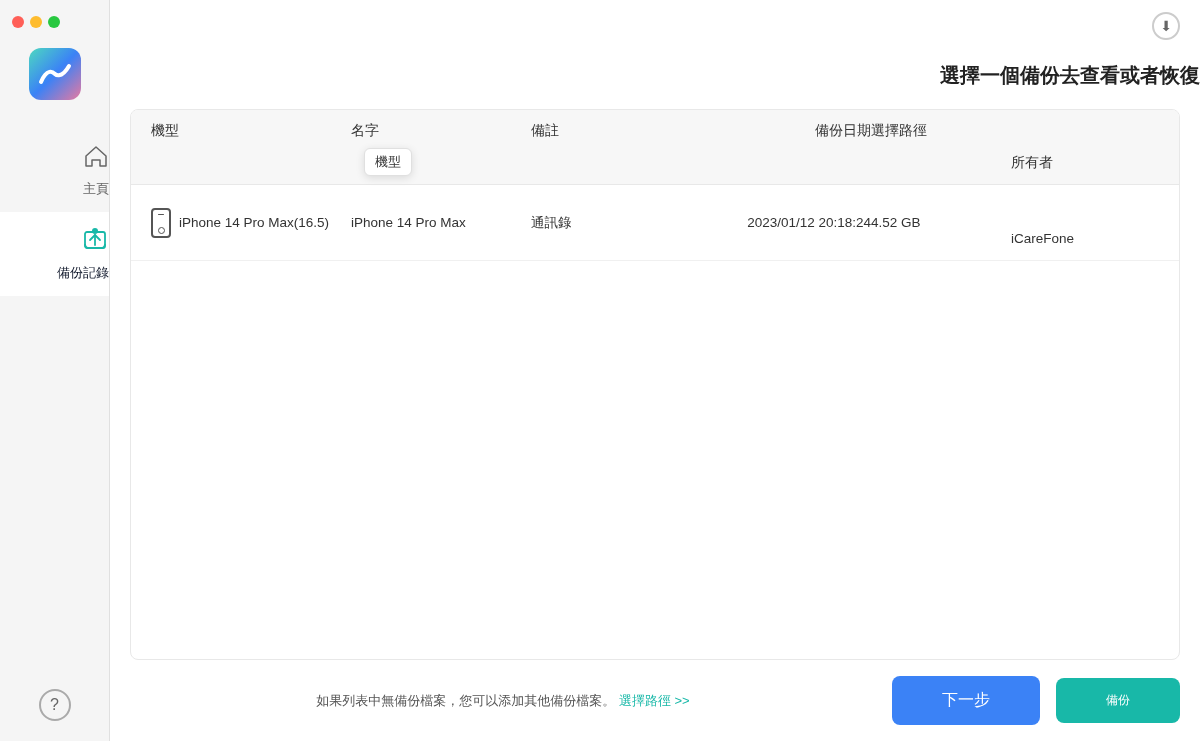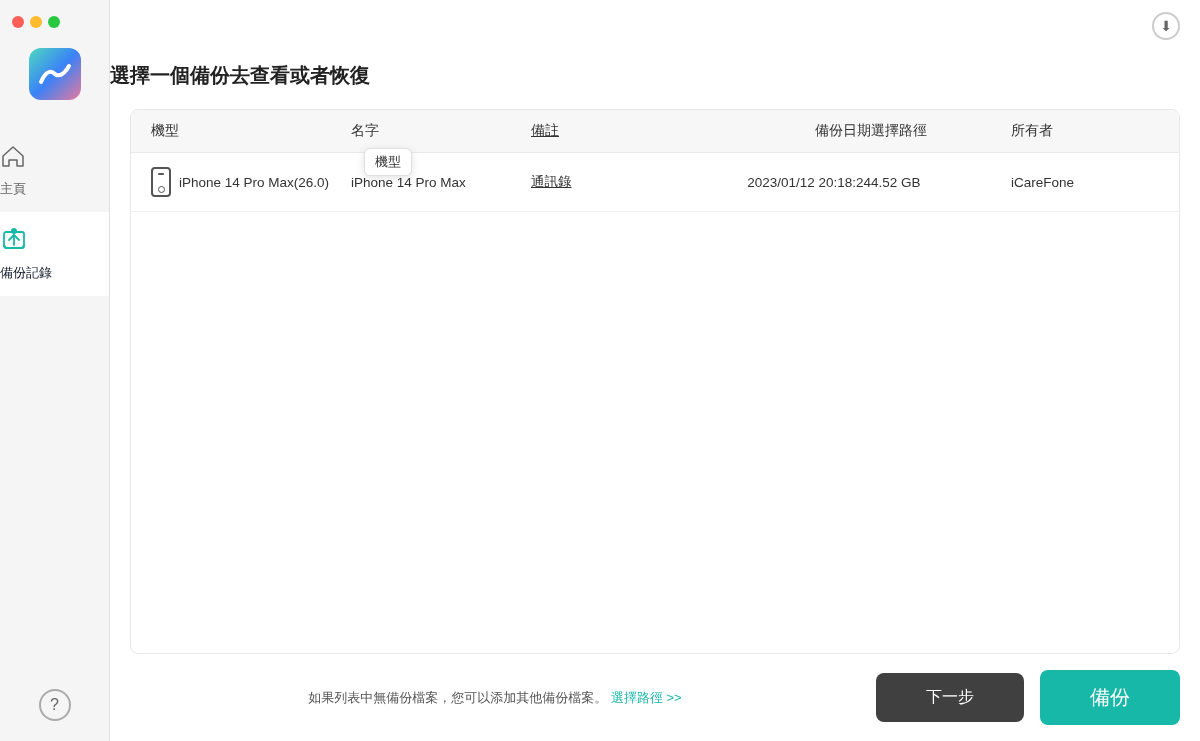--- a/index.html
+++ b/index.html
@@ -54,21 +54,21 @@
       font-size: 26px;
       font-weight: bold;
       color: white;
       letter-spacing: -2px;
     }
 
     .nav-item {
       width: 100%;
       display: flex;
       flex-direction: column;
-      align-items: flex-start;
+      align-items: flex-end;
       padding: 14px 0;
       cursor: pointer;
       gap: 4px;
       color: #666;
       font-size: 13px;
     }
 
     .nav-item.active {
       background: white;
       color: #0f172a;
@@ -123,21 +123,21 @@
       border-radius: 50%;
       display: flex;
       align-items: center;
       justify-content: center;
       cursor: pointer;
       color: #666;
       font-size: 14px;
     }
 
     .page-title {
-      text-align: left;
+      text-align: right;
       font-size: 20px;
       font-weight: 600;
       color: #222;
       padding: 10px 0 20px 0;
     }
 
     
     .table-wrapper {
       flex: 1;
       margin: 0 20px;
@@ -154,24 +154,24 @@
     }
 
     .table-header .col {
       font-size: 14px;
       color: #333;
       font-weight: 500;
     }
 
     .col-type { width: 220px; padding-left: 20px; }
     .col-name { width: 180px; }
-    .col-note { width: 120px; text-decoration: underline; }
+    .col-note { width: 120px; }
     .col-date { width: 220px; text-align: right; }
     .col-size { width: 140px; }
-    .col-owner { width: 140px; }
+    .col-owner { width: 140px; margin-top: 32px; }
 
     .table-body {
       background: white;
     }
 
     .table-row {
       display: flex;
       align-items: center;
       padding: 14px 0;
       border-bottom: 1px solid #f0f0f0;
@@ -251,37 +251,37 @@
       text-align: center;
     }
 
     .bottom-hint a {
       color: #18b8a8;
       text-decoration: none;
       font-weight: 500;
     }
 
     .btn-next {
-      background: #404040;
+      background: #3b82f6;
       color: white;
       border: none;
       border-radius: 8px;
       padding: 14px 50px;
       font-size: 16px;
       cursor: pointer;
       font-weight: 500;
     }
 
     .btn-backup {
       background: #18b8a8;
       color: white;
       border: none;
       border-radius: 8px;
       padding: 14px 50px;
-      font-size: 20px;
+      font-size: 12px;
       cursor: pointer;
       font-weight: 500;
     }
   </style>
 </head>
 <body>
 
 <div class="sidebar">
   <div class="traffic-lights">
     <div class="traffic-light red"></div>
@@ -344,21 +344,21 @@
       <div class="col col-date">備份日期</div>
       <div class="col col-size">選擇路徑</div>
       <div class="col col-owner">所有者</div>
     </div>
 
     <div class="table-body">
       <div class="table-row">
         <div class="col col-type">
           <div class="device-cell">
             <div class="iphone-icon"></div>
-            <span>iPhone 14 Pro Max(26.0)</span>
+            <span>iPhone 14 Pro Max(16.5)</span>
           </div>
         </div>
         <div class="col col-name">iPhone 14 Pro Max</div>
         <div class="col col-note">通訊錄</div>
         <div class="col col-date">2023/01/12 20:18:24</div>
         <div class="col col-size">4.52 GB</div>
         <div class="col col-owner">iCareFone</div>
       </div>
     </div>
   </div>

